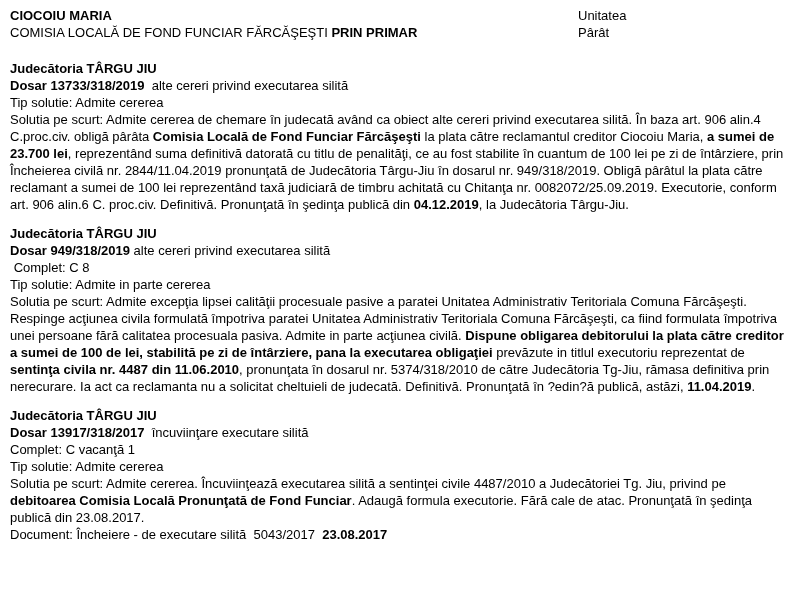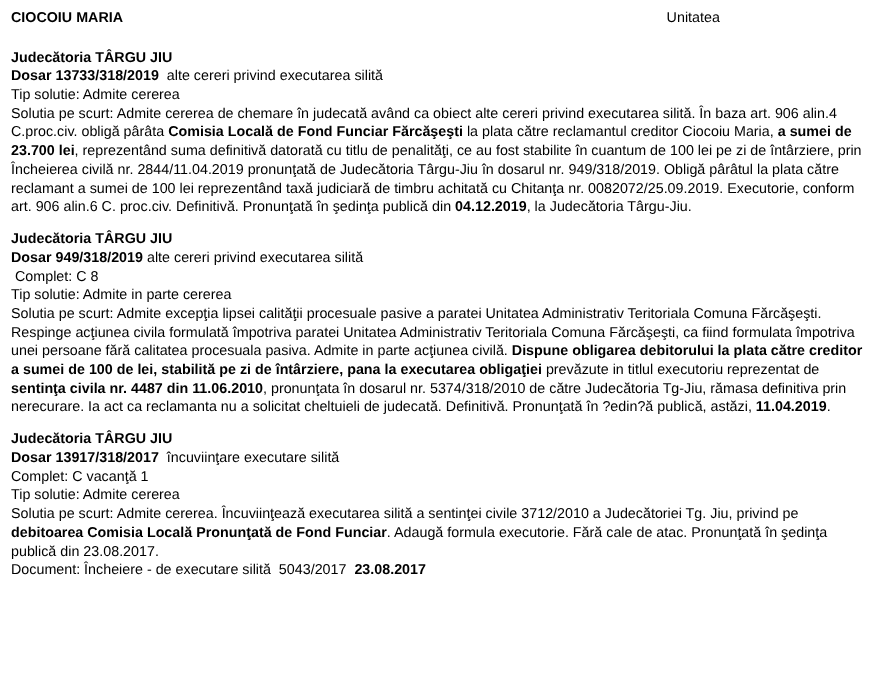--- a/index.html
+++ b/index.html
@@ -18,35 +18,39 @@
   }
   #doc {
     box-sizing: border-box;
     width: 800px;
     padding: 7px 10px 0 10px;
   }
   .b { font-weight: bold; }
   span { white-space: pre-wrap; }
 
   #parties { margin-bottom: 19px; }
-  .party-row { display: flex; gap: 28px; }
+  .party-row { display: flex; }
   .party-name { flex: 0 0 568px; white-space: pre-wrap; }
   .party-role { flex: 1 1 auto; }
 
   .case { margin-bottom: 12px; }
   .line, .para { white-space: pre-wrap; }
 </style>
 </head>
 <body>
 
 <div id="doc">
   <div id="parties">
       <div class="party-row">
         <div class="party-name"><span class="b">CIOCOIU MARIA</span></div>
         <div class="party-role">Unitatea</div>
+      </div>
+      <div class="party-row">
+        <div class="party-name"><span>COMISIA LOCALĂ DE FOND FUNCIAR FĂRCĂŞEŞTI </span><span class="b">PRIN PRIMAR</span></div>
+        <div class="party-role">Pârât</div>
       </div>
     </div>
   <div id="cases">
       <section class="case">
         <div class="line"><span class="b">Judecătoria TÂRGU JIU</span></div>
         <div class="line"><span class="b">Dosar 13733/318/2019</span><span>  alte cereri privind executarea silită</span></div>
         <div class="line"><span>Tip solutie: Admite cererea</span></div>
         <div class="para"><span>Solutia pe scurt: Admite cererea de chemare în judecată având ca obiect alte cereri privind executarea silită. În baza art. 906 alin.4 C.proc.civ. obligă pârâta </span><span class="b">Comisia Locală de Fond Funciar Fărcăşeşti</span><span> la plata către reclamantul creditor Ciocoiu Maria, </span><span class="b">a sumei de 23.700 lei</span><span>, reprezentând suma definitivă datorată cu titlu de penalităţi, ce au fost stabilite în cuantum de 100 lei pe zi de întârziere, prin Încheierea civilă nr. 2844/11.04.2019 pronunţată de Judecătoria Târgu-Jiu în dosarul nr. 949/318/2019. Obligă pârâtul la plata către reclamant a sumei de 100 lei reprezentând taxă judiciară de timbru achitată cu Chitanţa nr. 0082072/25.09.2019. Executorie, conform art. 906 alin.6 C. proc.civ. Definitivă. Pronunţată în şedinţa publică din </span><span class="b">04.12.2019</span><span>, la Judecătoria Târgu-Jiu.</span></div>
       </section>
       <section class="case">
@@ -54,17 +58,17 @@
         <div class="line"><span class="b">Dosar 949/318/2019</span><span> alte cereri privind executarea silită</span></div>
         <div class="line"><span> Complet: C 8</span></div>
         <div class="line"><span>Tip solutie: Admite in parte cererea</span></div>
         <div class="para"><span>Solutia pe scurt: Admite excepţia lipsei calităţii procesuale pasive a paratei Unitatea Administrativ Teritoriala Comuna Fărcăşeşti. Respinge acţiunea civila formulată împotriva paratei Unitatea Administrativ Teritoriala Comuna Fărcăşeşti, ca fiind formulata împotriva unei persoane fără calitatea procesuala pasiva. Admite in parte acţiunea civilă. </span><span class="b">Dispune obligarea debitorului la plata către creditor a sumei de 100 de lei, stabilită pe zi de întârziere, pana la executarea obligaţiei</span><span> prevăzute in titlul executoriu reprezentat de </span><span class="b">sentinţa civila nr. 4487 din 11.06.2010</span><span>, pronunţata în dosarul nr. 5374/318/2010 de către Judecătoria Tg-Jiu, rămasa definitiva prin nerecurare. Ia act ca reclamanta nu a solicitat cheltuieli de judecată. Definitivă. Pronunţată în ?edin?ă publică, astăzi, </span><span class="b">11.04.2019</span><span>.</span></div>
       </section>
       <section class="case">
         <div class="line"><span class="b">Judecătoria TÂRGU JIU</span></div>
         <div class="line"><span class="b">Dosar 13917/318/2017</span><span>  încuviinţare executare silită</span></div>
         <div class="line"><span>Complet: C vacanţă 1</span></div>
         <div class="line"><span>Tip solutie: Admite cererea</span></div>
-        <div class="para"><span>Solutia pe scurt: Admite cererea. Încuviinţează executarea silită a sentinţei civile 3712/2010 a Judecătoriei Tg. Jiu, privind pe </span><span class="b">debitoarea Comisia Locală Pronunţată de Fond Funciar</span><span>. Adaugă formula executorie. Fără cale de atac. Pronunţată în şedinţa publică din 23.08.2017.</span></div>
+        <div class="para"><span>Solutia pe scurt: Admite cererea. Încuviinţează executarea silită a sentinţei civile 4487/2010 a Judecătoriei Tg. Jiu, privind pe </span><span class="b">debitoarea Comisia Locală Pronunţată de Fond Funciar</span><span>. Adaugă formula executorie. Fără cale de atac. Pronunţată în şedinţa publică din 23.08.2017.</span></div>
         <div class="line"><span>Document: Încheiere - de executare silită  5043/2017  </span><span class="b">23.08.2017</span></div>
       </section>
     </div>
 </div>
 
 </body></html>

